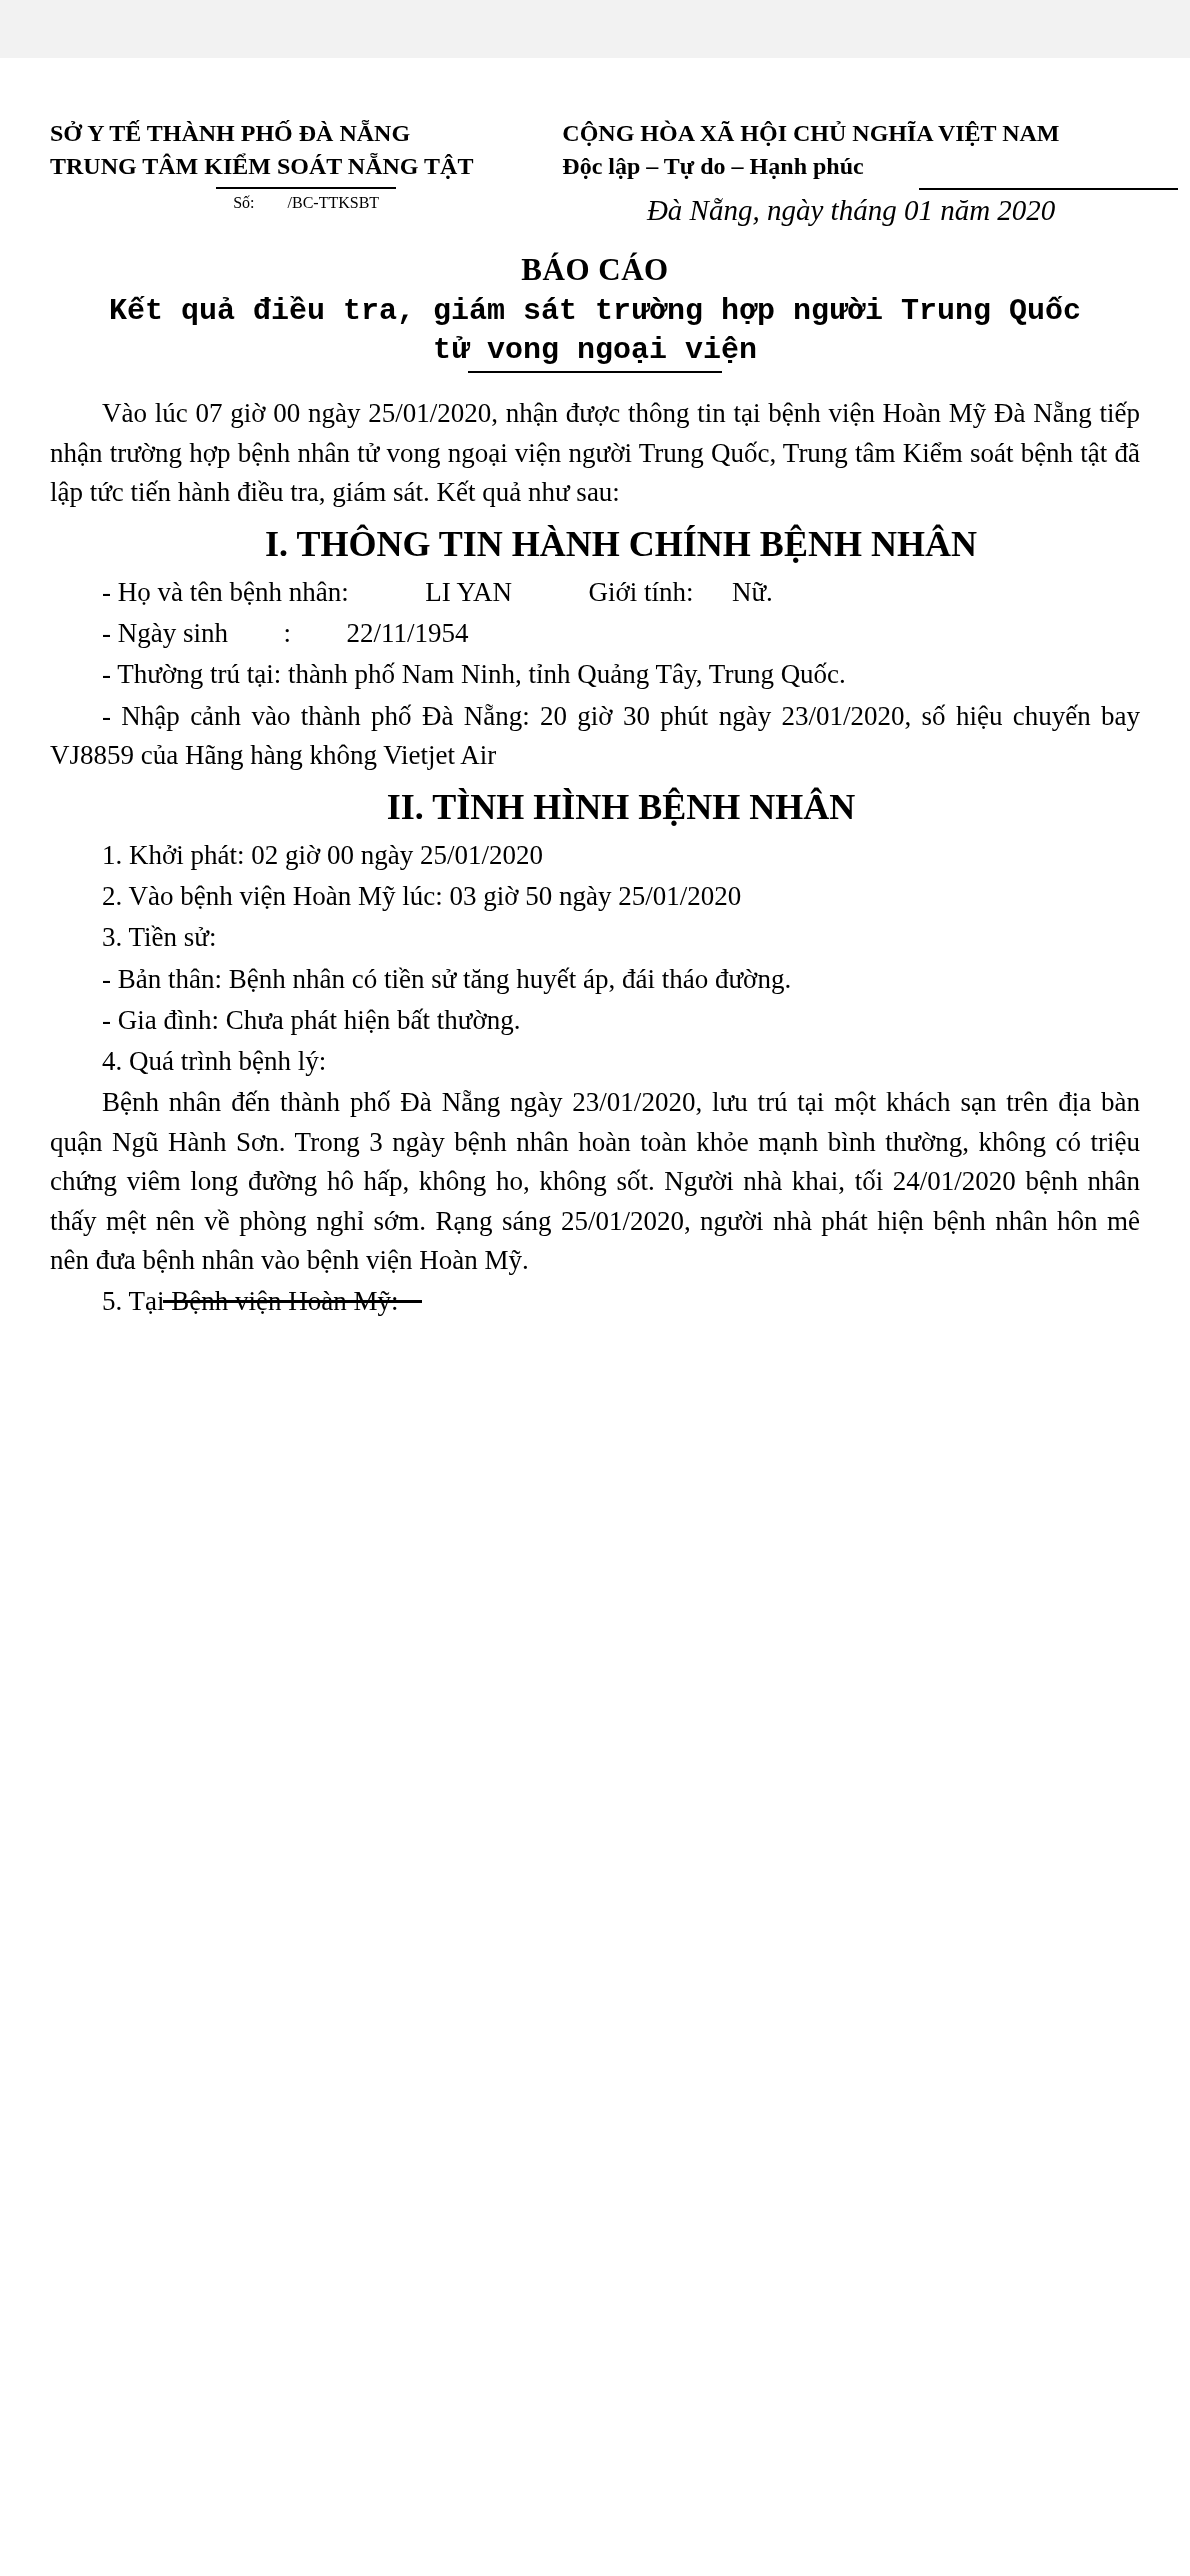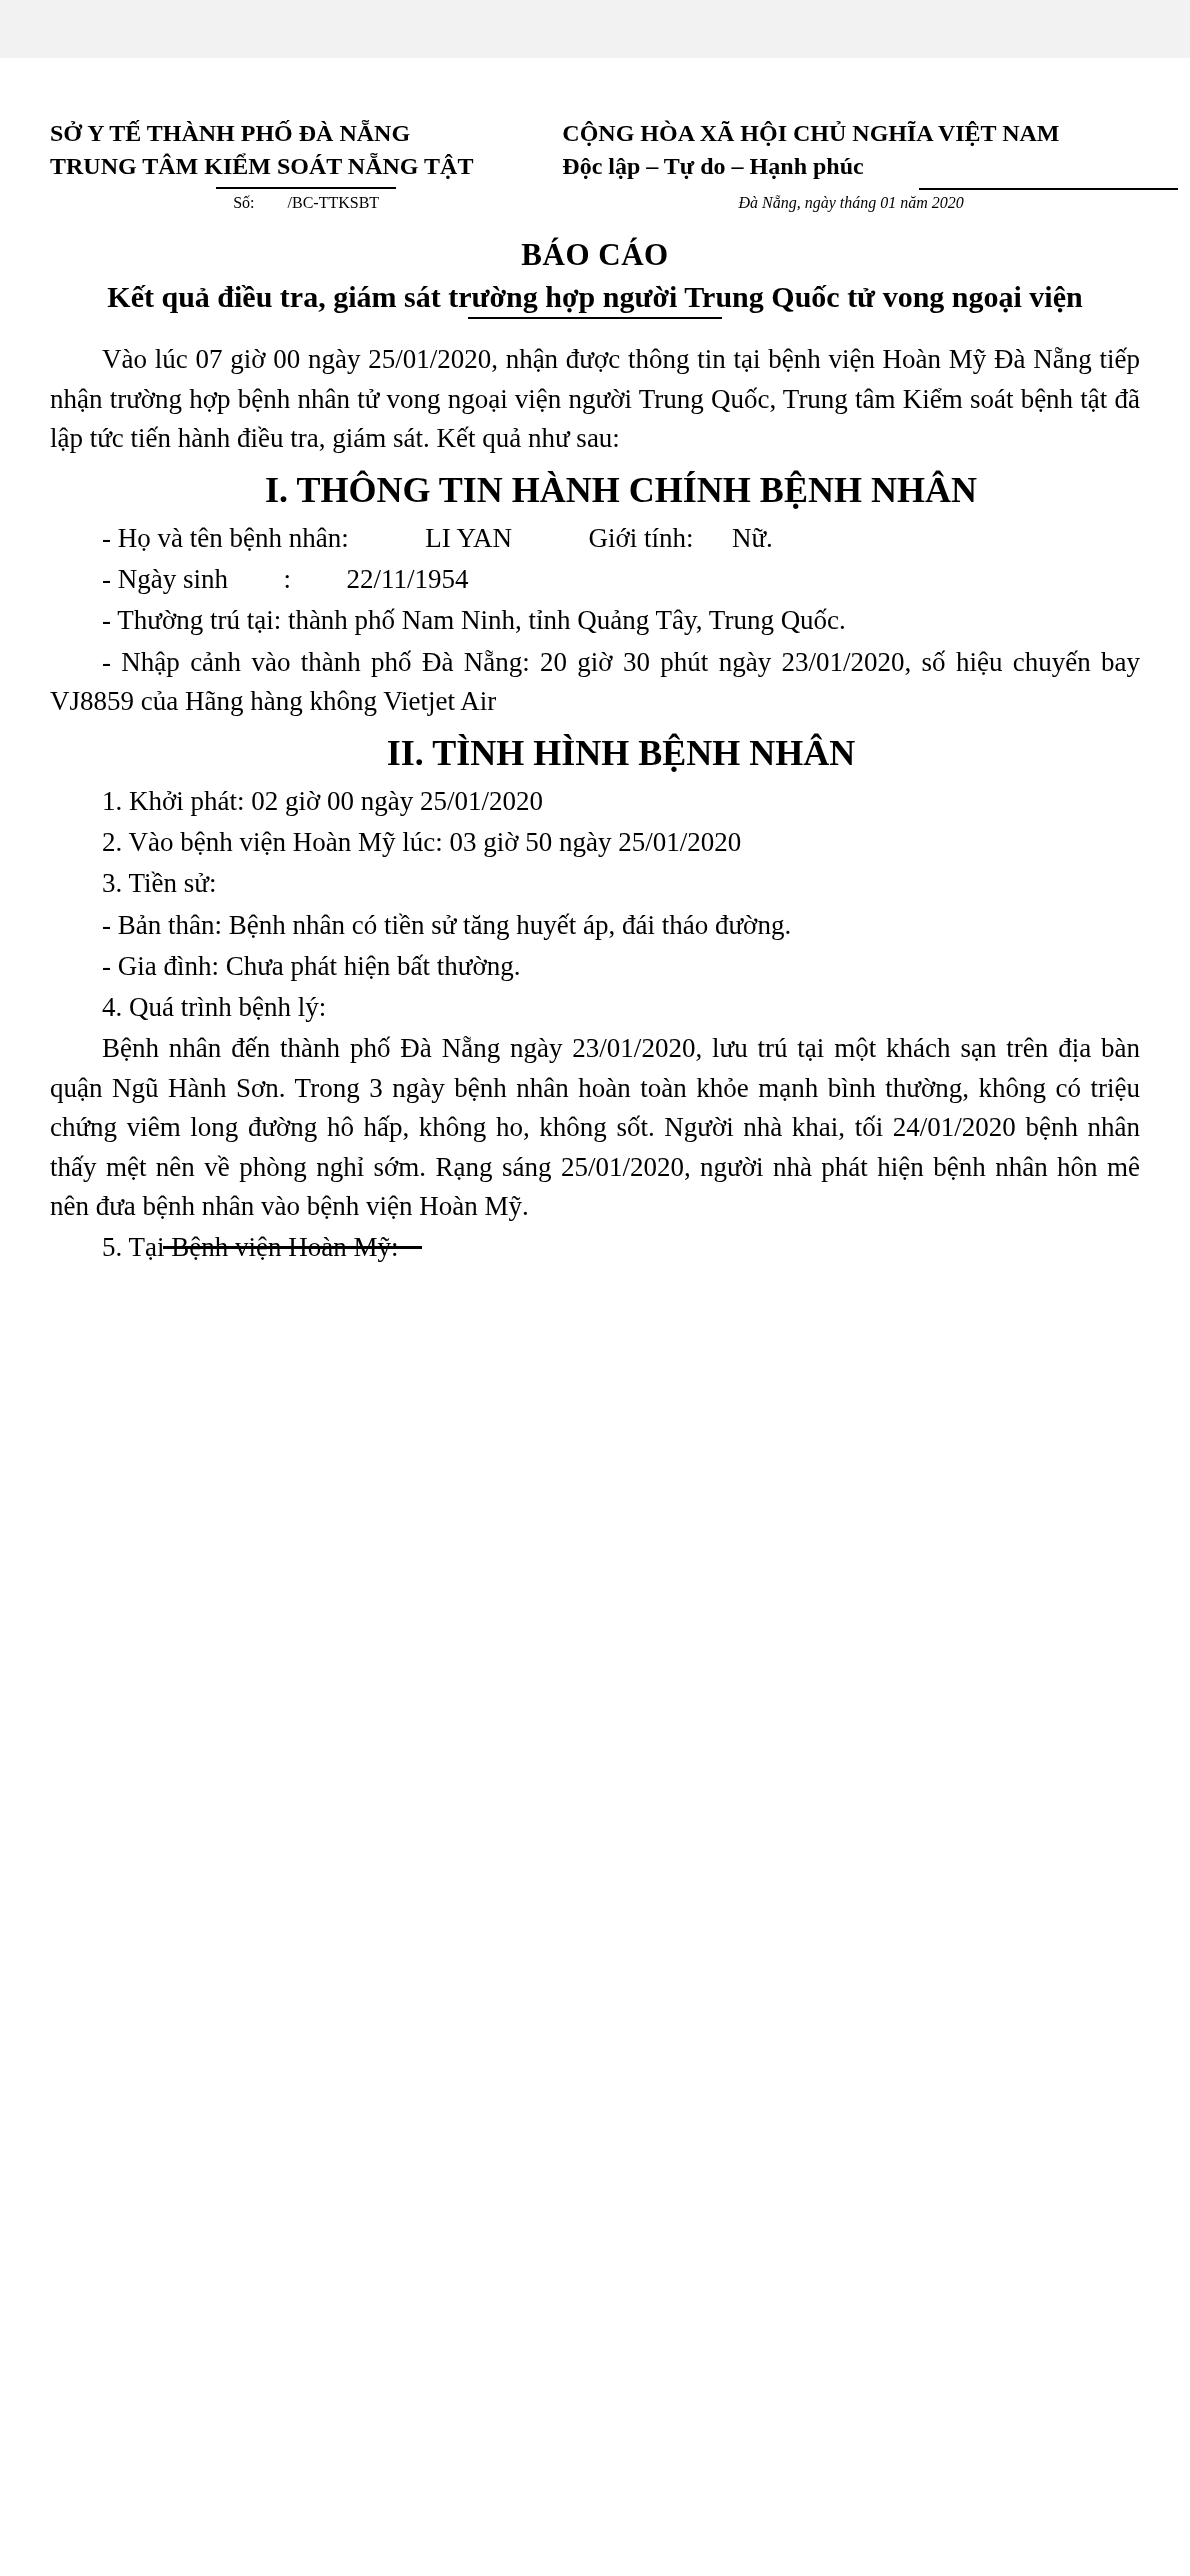--- a/index.html
+++ b/index.html
@@ -65,41 +65,42 @@
     margin-top: 3.8px;
   }
   .so-line {
     width: 47%;
     text-align: center;
     font-size: 16px;
   }
   .date-line {
     width: 53%;
     text-align: center;
-    font-size: 16px;
+    font-size: 29px;
     font-style: italic;
   }
   .so-label { font-style: normal; }
 
   
   .title-block {
     text-align: center;
     margin-top: 25px;
   }
   .title-main {
     font-size: 31px;
     font-weight: bold;
     letter-spacing: 0.5px;
   }
   .title-sub {
     font-size: 30px;
     font-weight: bold;
     line-height: 1.3;
     margin-top: 3.8px;
     padding: 0 44px;
+    font-family: Liberation Mono, monospace;
   }
   .title-underline {
     width: 254px;
     height: 1.9px;
     background: #000;
     margin: 1.9px auto 0 auto;
   }
 
   
   .body-text {

